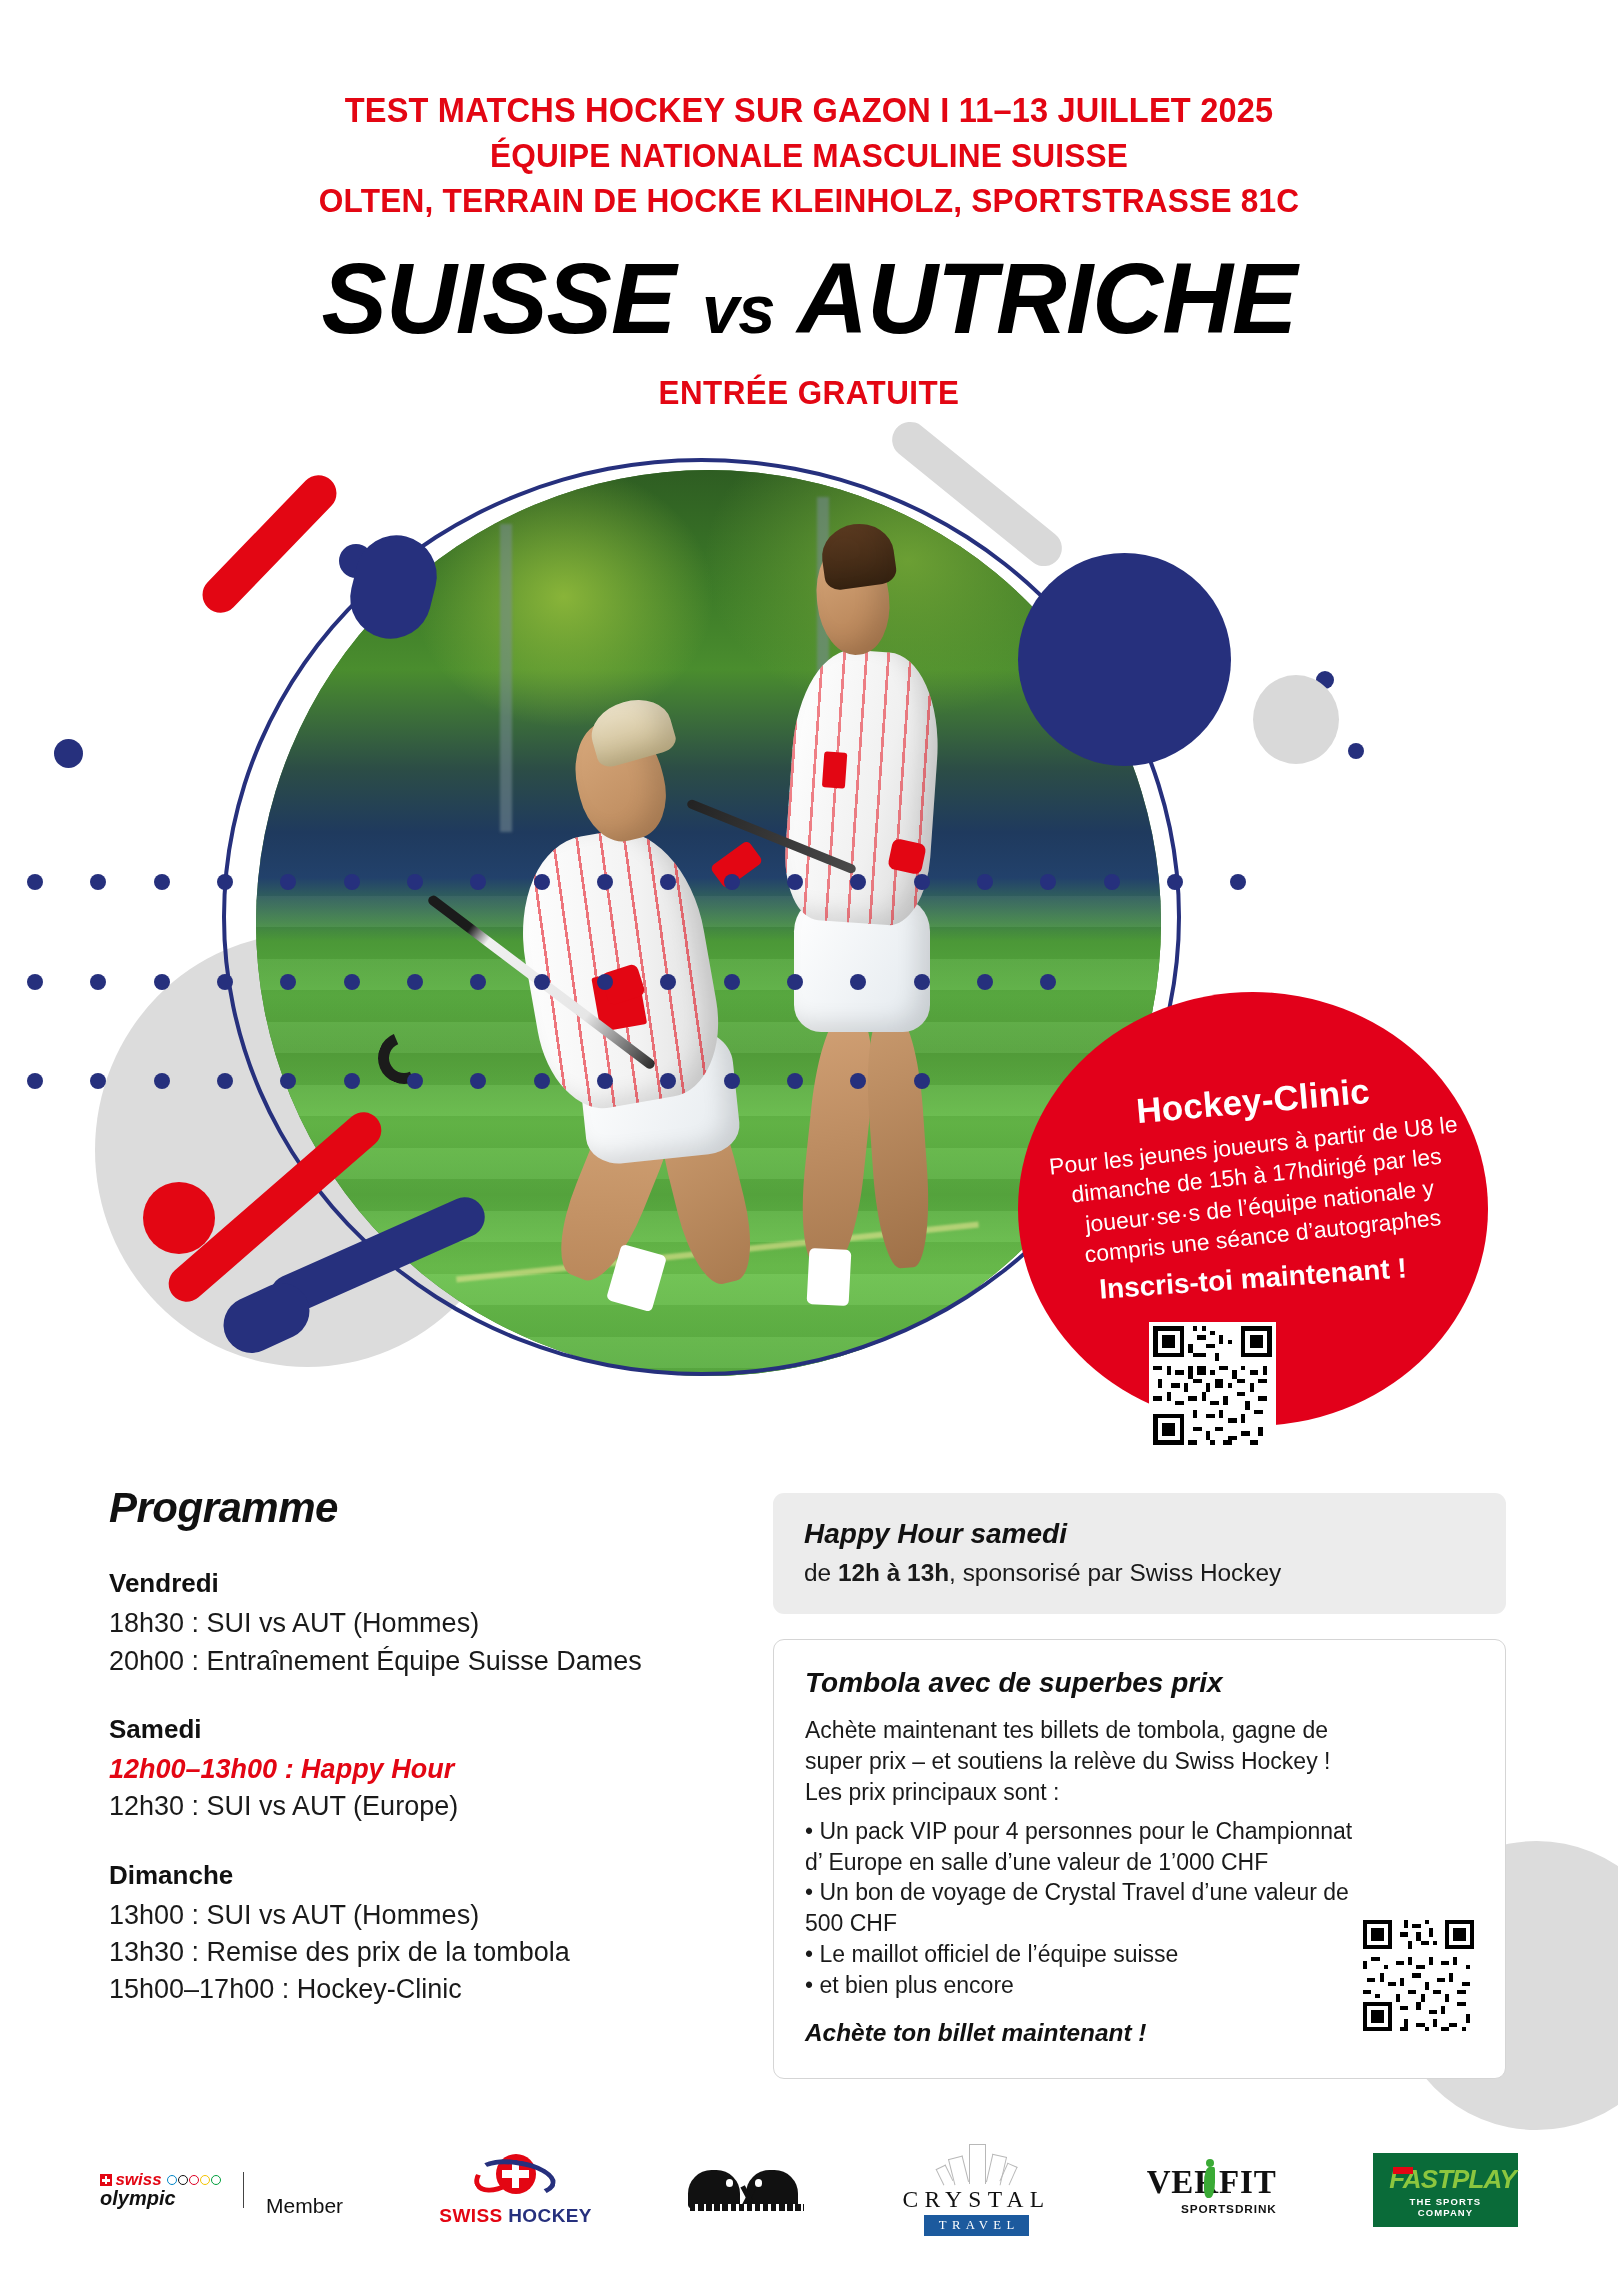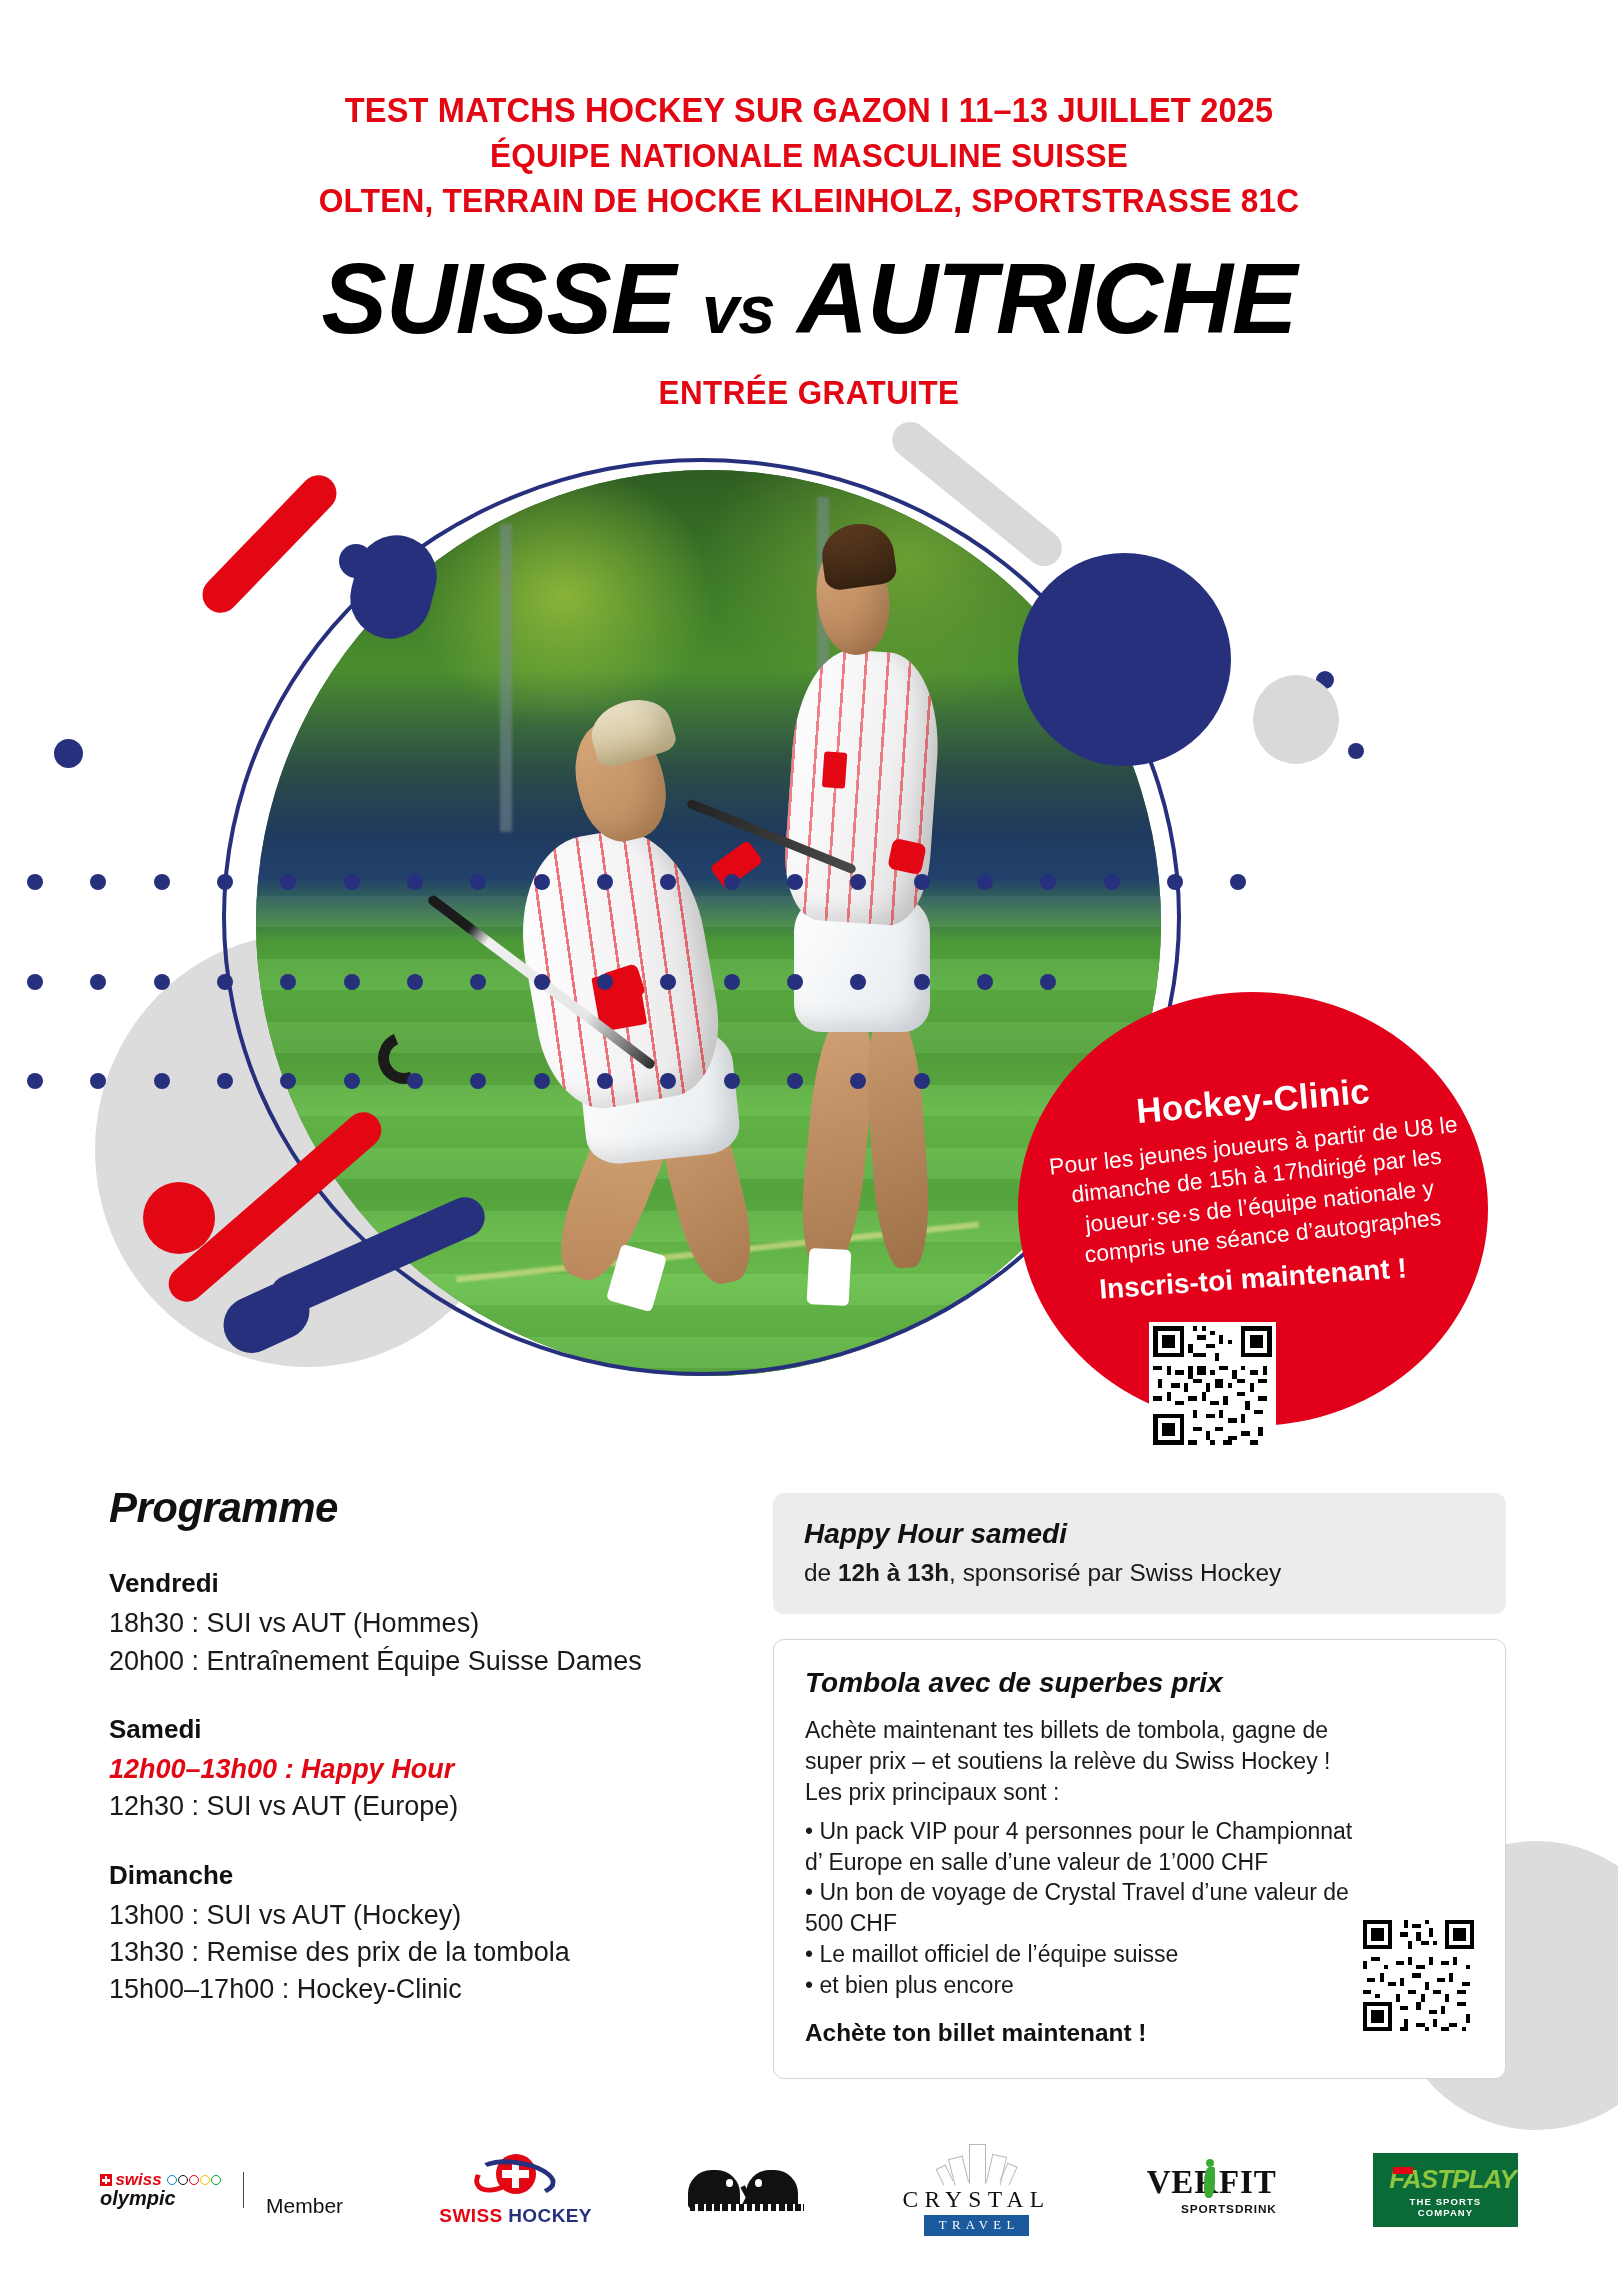--- a/index.html
+++ b/index.html
@@ -374,21 +374,21 @@
   .tombola-title {
     font-size: 28px; font-weight: 900; font-style: italic; color:#111;
     margin-bottom: 16.3px;
   }
   .tombola-body { font-size: 23px; line-height: 1.34; color:#1a1a1a; max-width: 543px; }
   .tombola-list { list-style:none; margin-top: 8px; }
   .tombola-list li { font-size: 23px; line-height: 1.34; color:#1a1a1a; max-width: 561px; }
   .tombola-list li .b { display:inline-block; width: 14.5px; }
   .tombola-cta {
     margin-top: 18px;
-    font-size: 24.4px; font-weight: 900; color:#111;
+    font-size: 24.4px; font-weight: 900; font-style: italic; color:#111;
   }
   .qr2 {
     position:absolute; right: 27px; bottom: 43px;
     width: 119px; height: 119px; background:#fff;
   }
 
   
   .sponsors {
     position:absolute; left: 0; top: 2144px; width: 100%;
     display:flex; align-items:center; justify-content: space-between;
@@ -702,21 +702,21 @@
             <div class="day-line">18h30 : SUI vs AUT (Hommes)</div>
             <div class="day-line">20h00 : Entraînement Équipe Suisse Dames</div>
           </div>
           <div class="day">
             <div class="day-name">Samedi</div>
             <div class="day-line hl">12h00–13h00 : Happy Hour</div>
             <div class="day-line">12h30 : SUI vs AUT (Europe)</div>
           </div>
           <div class="day">
             <div class="day-name">Dimanche</div>
-            <div class="day-line">13h00 : SUI vs AUT (Hockey)</div>
+            <div class="day-line">13h00 : SUI vs AUT (Hommes)</div>
             <div class="day-line">13h30 : Remise des prix de la tombola</div>
             <div class="day-line">15h00–17h00 : Hockey-Clinic</div>
           </div>
         </div>
     </div>
 
     <div class="right-col">
 
       <div class="happy">
         <div class="happy-title">Happy Hour samedi</div>

